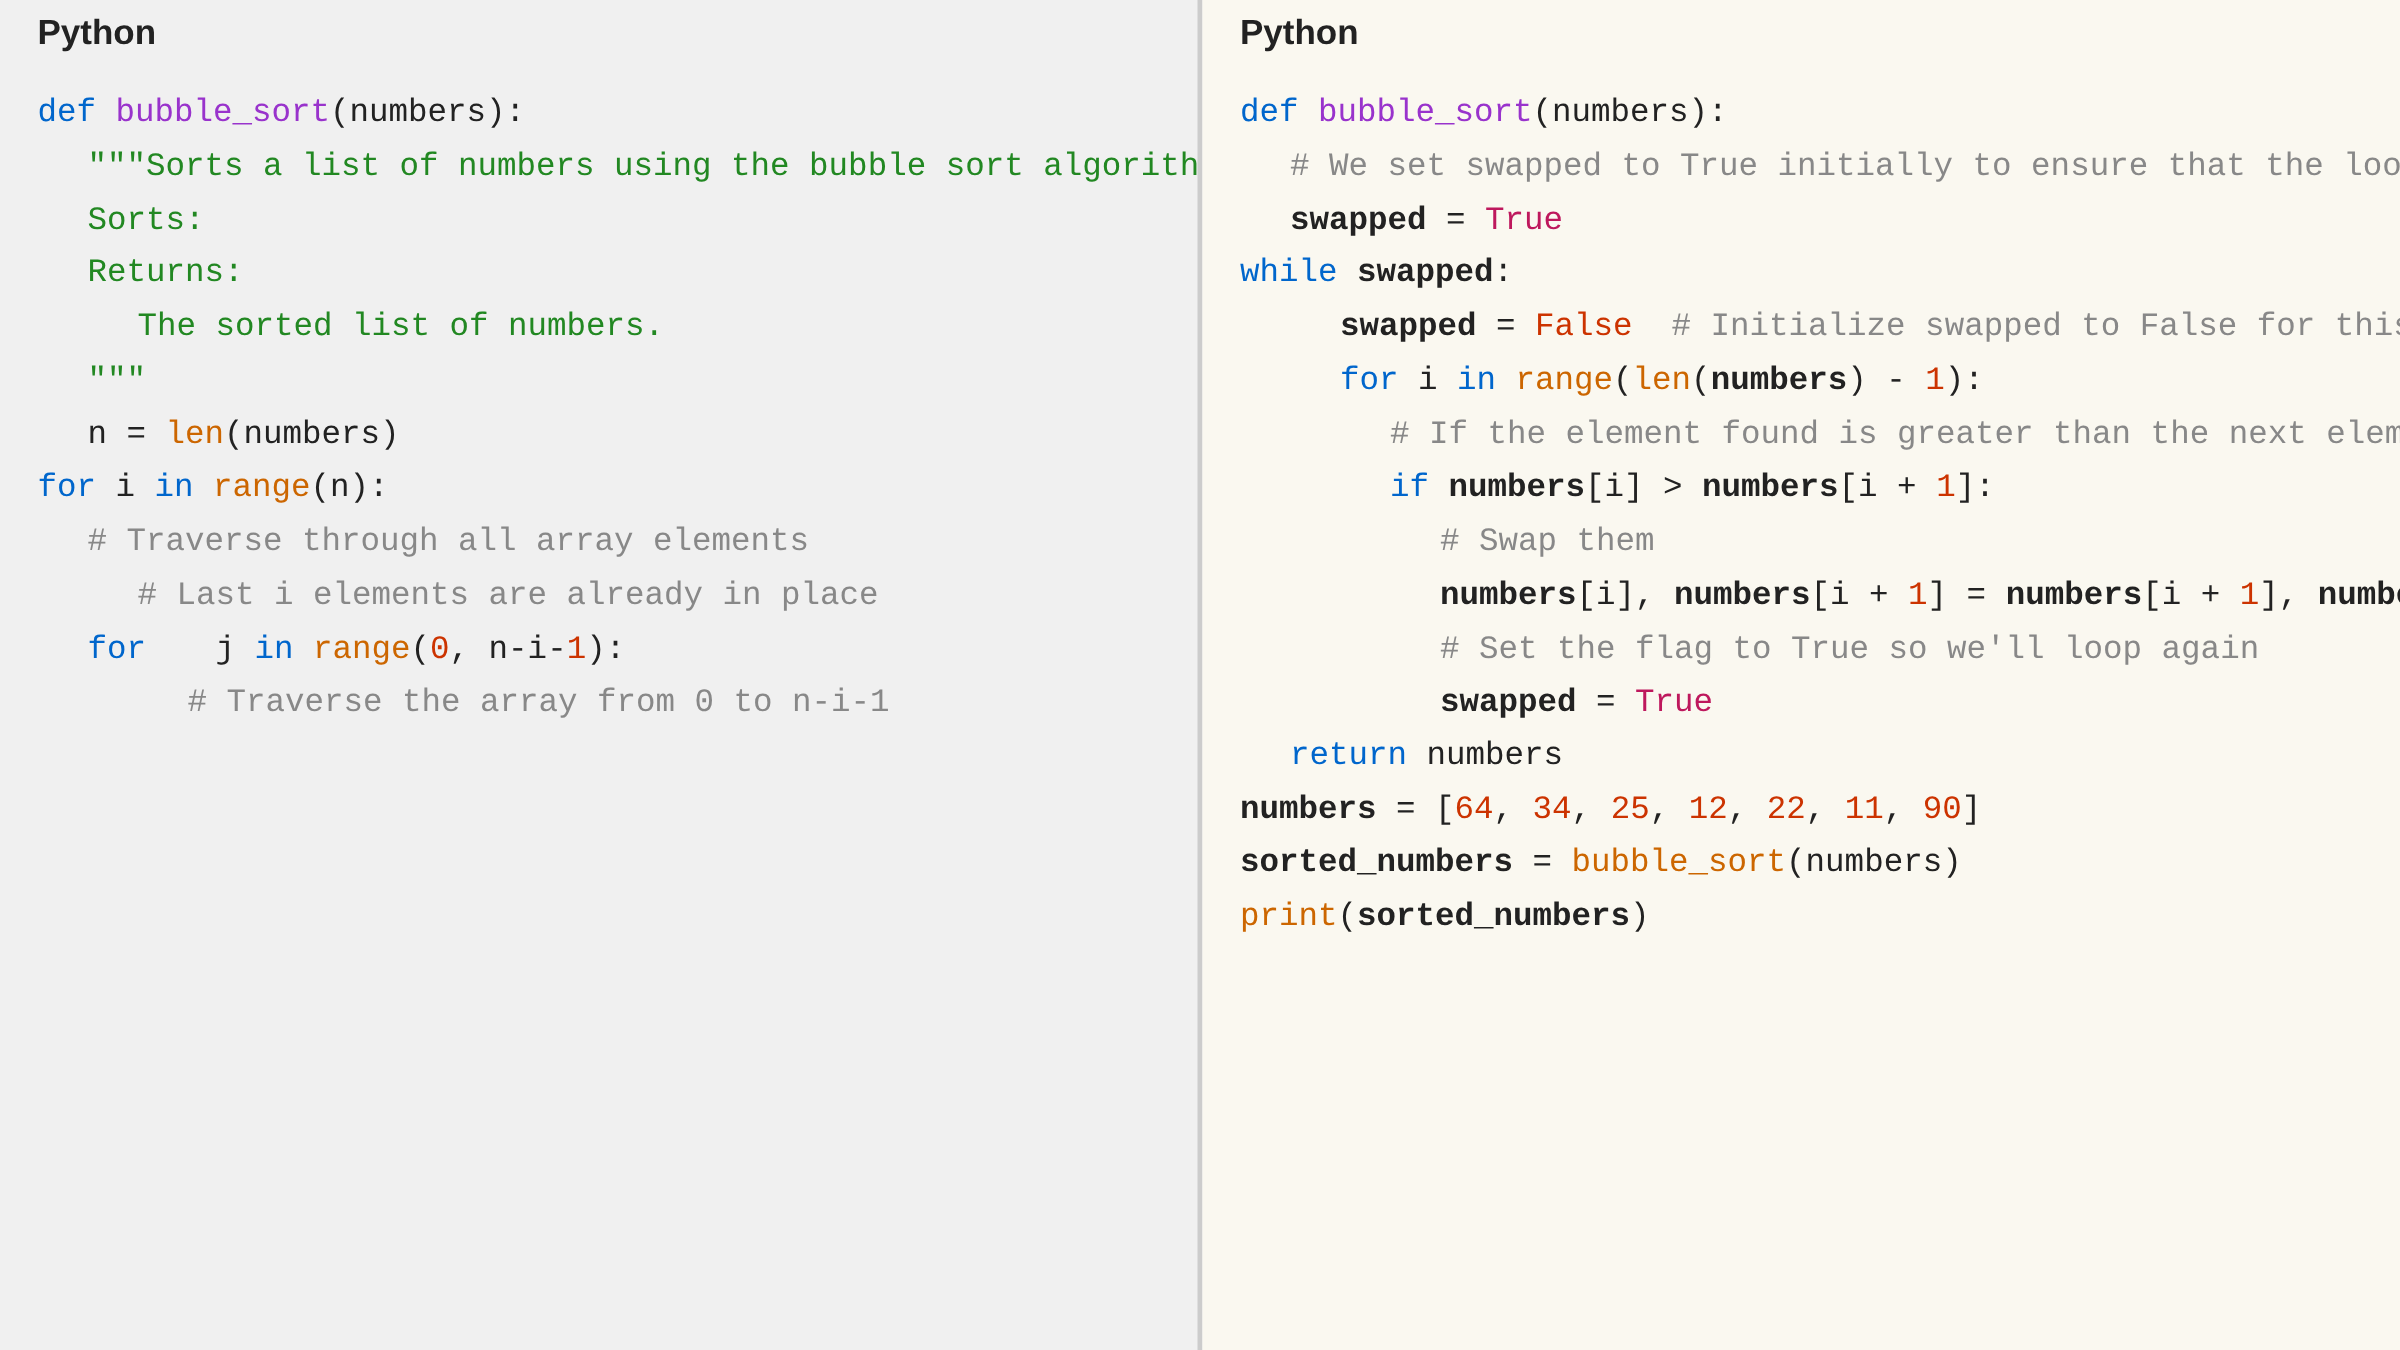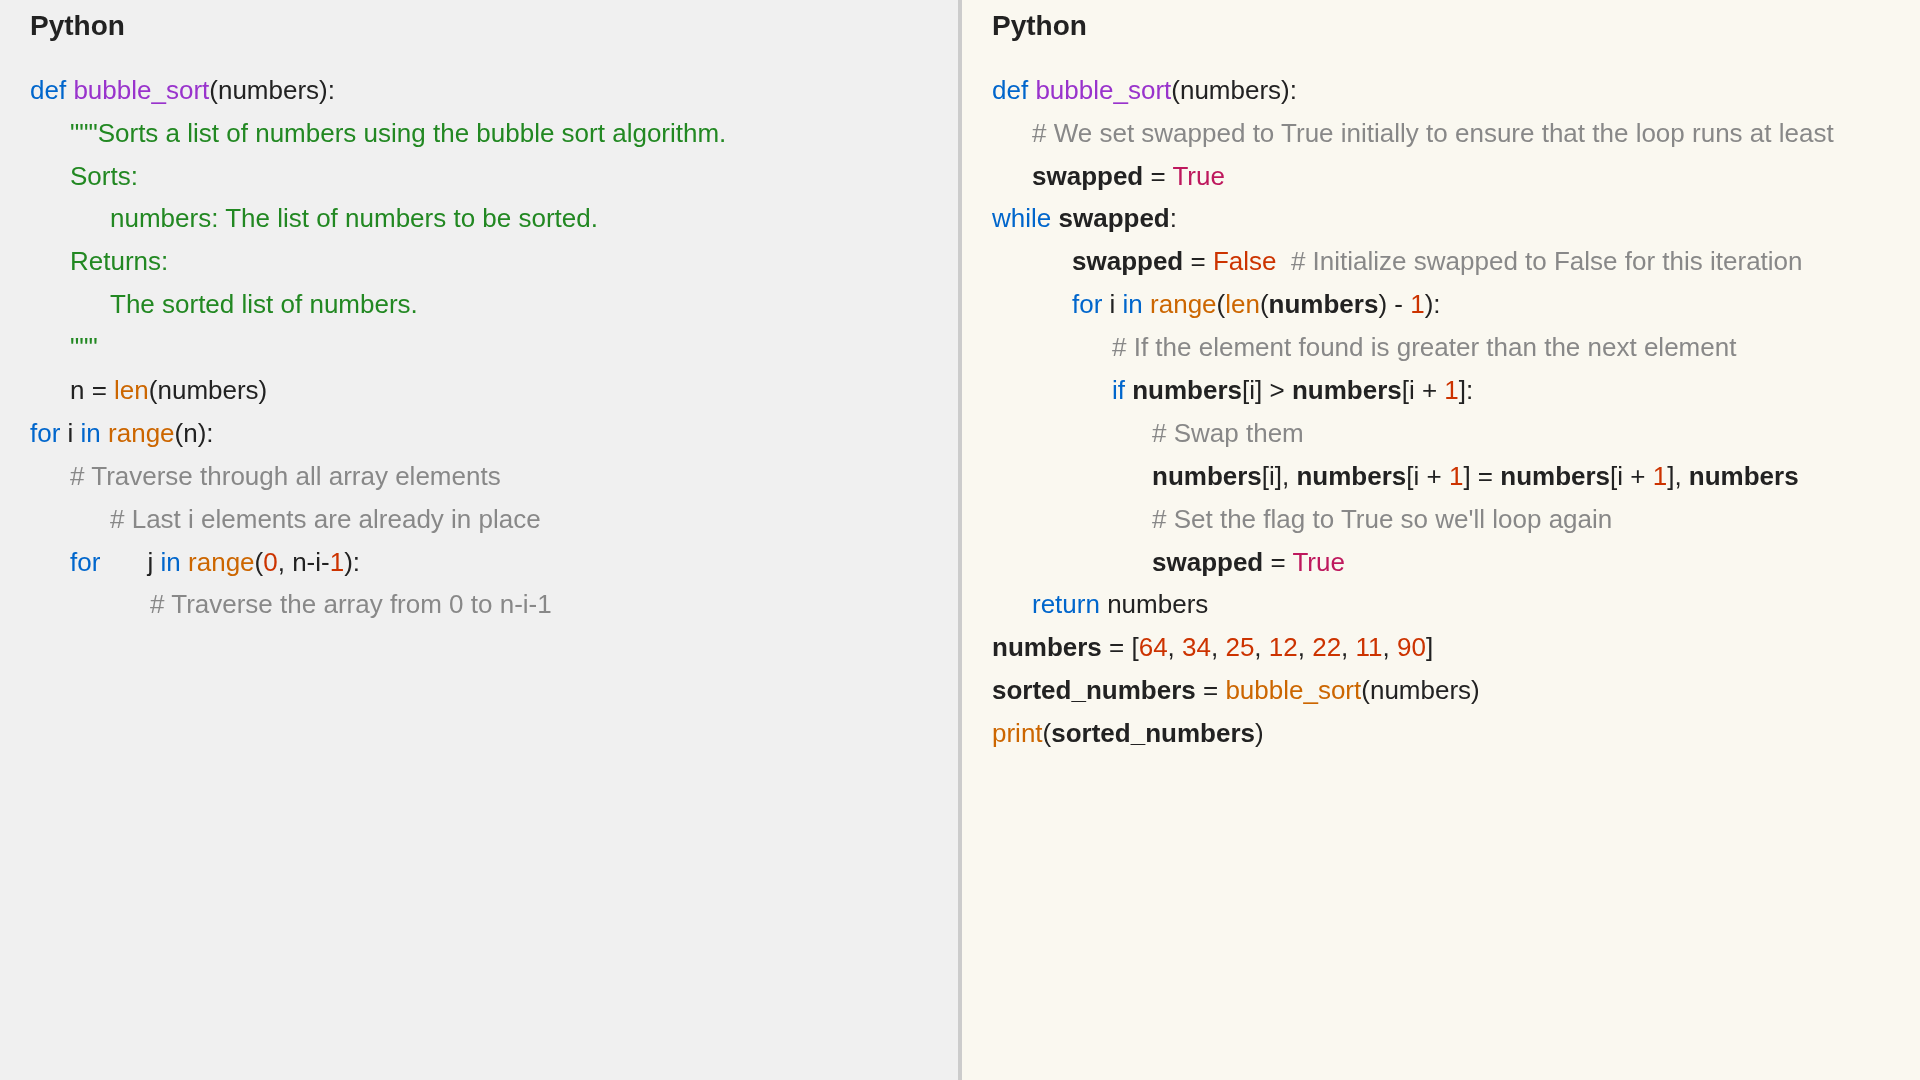--- a/index.html
+++ b/index.html
@@ -35,21 +35,21 @@
 
     .panel-title {
       font-size: 28px;
       font-weight: bold;
       color: #222;
       margin-bottom: 20px;
       font-family: Arial, sans-serif;
     }
 
     .code-block {
-      font-family: Liberation Sans, sans-serif;
+      font-family: Liberation Mono, monospace;
       font-size: 26px;
       line-height: 1.65;
     }
 
     
     .kw-def { color: #0066cc; }       
     .kw-blue { color: #0066cc; }
     .fn-name { color: #9933cc; }      
     .fn-call { color: #cc6600; text-align: right; }      
     .string { color: #228822; }       
@@ -79,21 +79,20 @@
 <body>
 
 <div class="panel panel-left">
   <div class="panel-title">Python</div>
   <div class="code-block">
 
     <span class="line"><span class="kw-def">def</span> <span class="fn-name">bubble_sort</span><span class="text-normal">(numbers):</span></span>
     <span class="line"><span class="indent1 string">"""Sorts a list of numbers using the bubble sort algorithm.</span></span>
     <span class="line"></span>
     <span class="line"><span class="indent1 string">Sorts:</span></span>
-    <span class="line"><span class="indent2 string">numbers: The list of numbers to be sorted.</span></span>
     <span class="line"></span>
     <span class="line"><span class="indent1 string">Returns:</span></span>
     <span class="line"><span class="indent2 string">The sorted list of numbers.</span></span>
     <span class="line"><span class="indent1 string">"""</span></span>
     <span class="line"></span>
     <span class="line"><span class="indent1 text-normal">n = </span><span class="fn-call">len</span><span class="text-normal">(numbers)</span></span>
     <span class="line"></span>
     <span class="line"><span class="kw-def">for</span><span class="text-normal"> i </span><span class="kw-def">in</span><span class="text-normal"> </span><span class="fn-call">range</span><span class="text-normal">(n):</span></span>
     <span class="line"><span class="indent1 comment"># Traverse through all array elements</span></span>
     <span class="line"></span>

